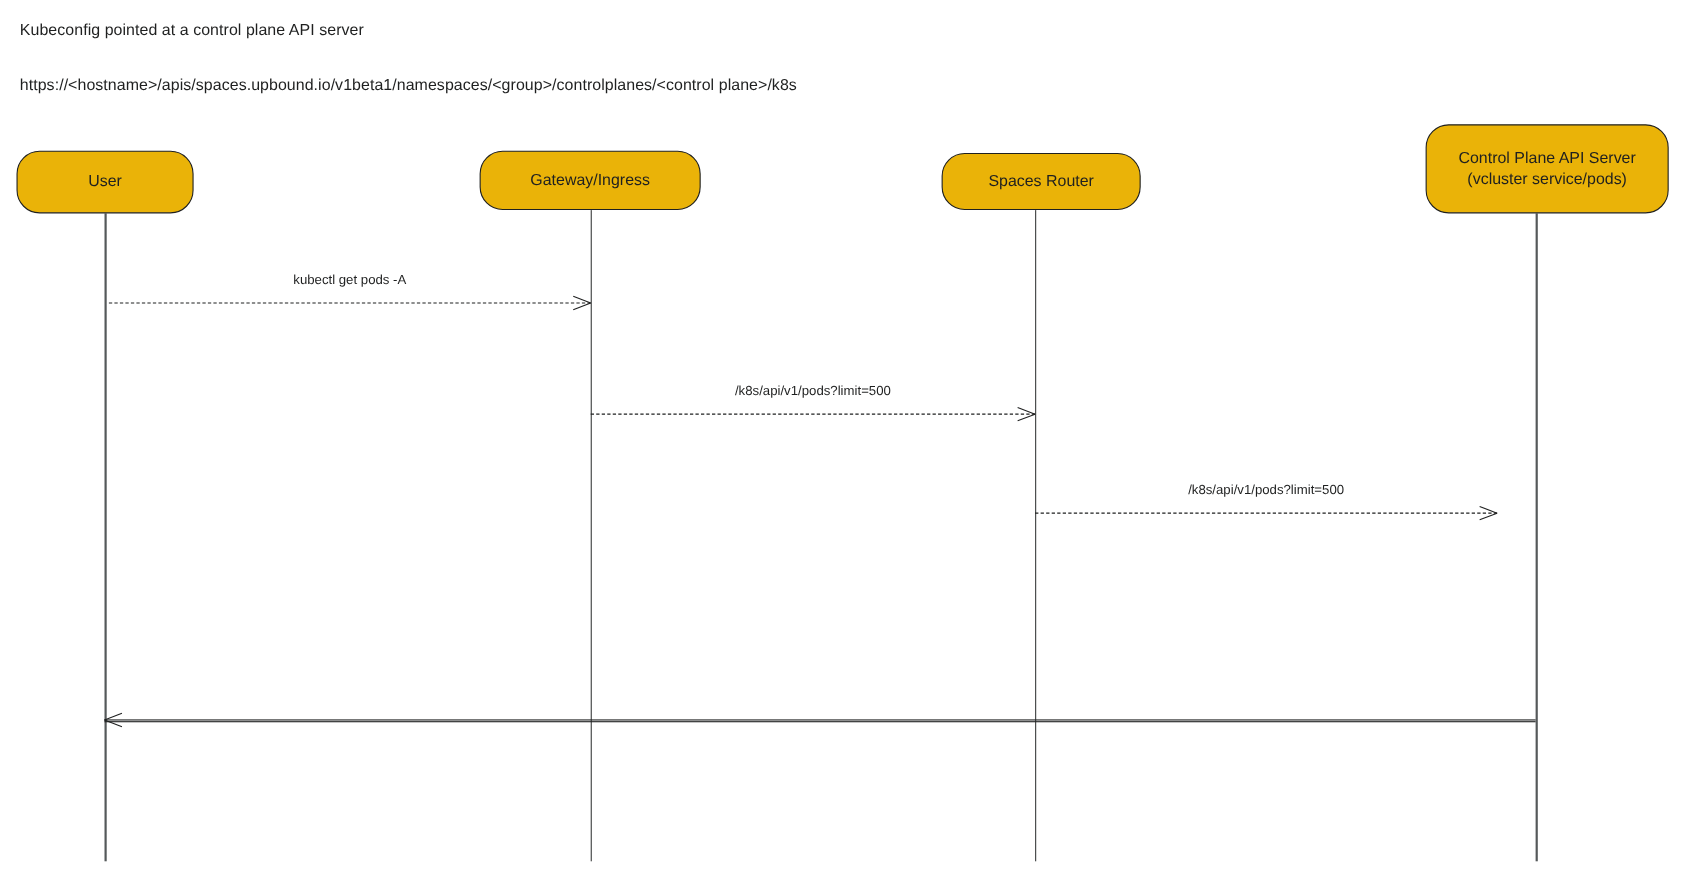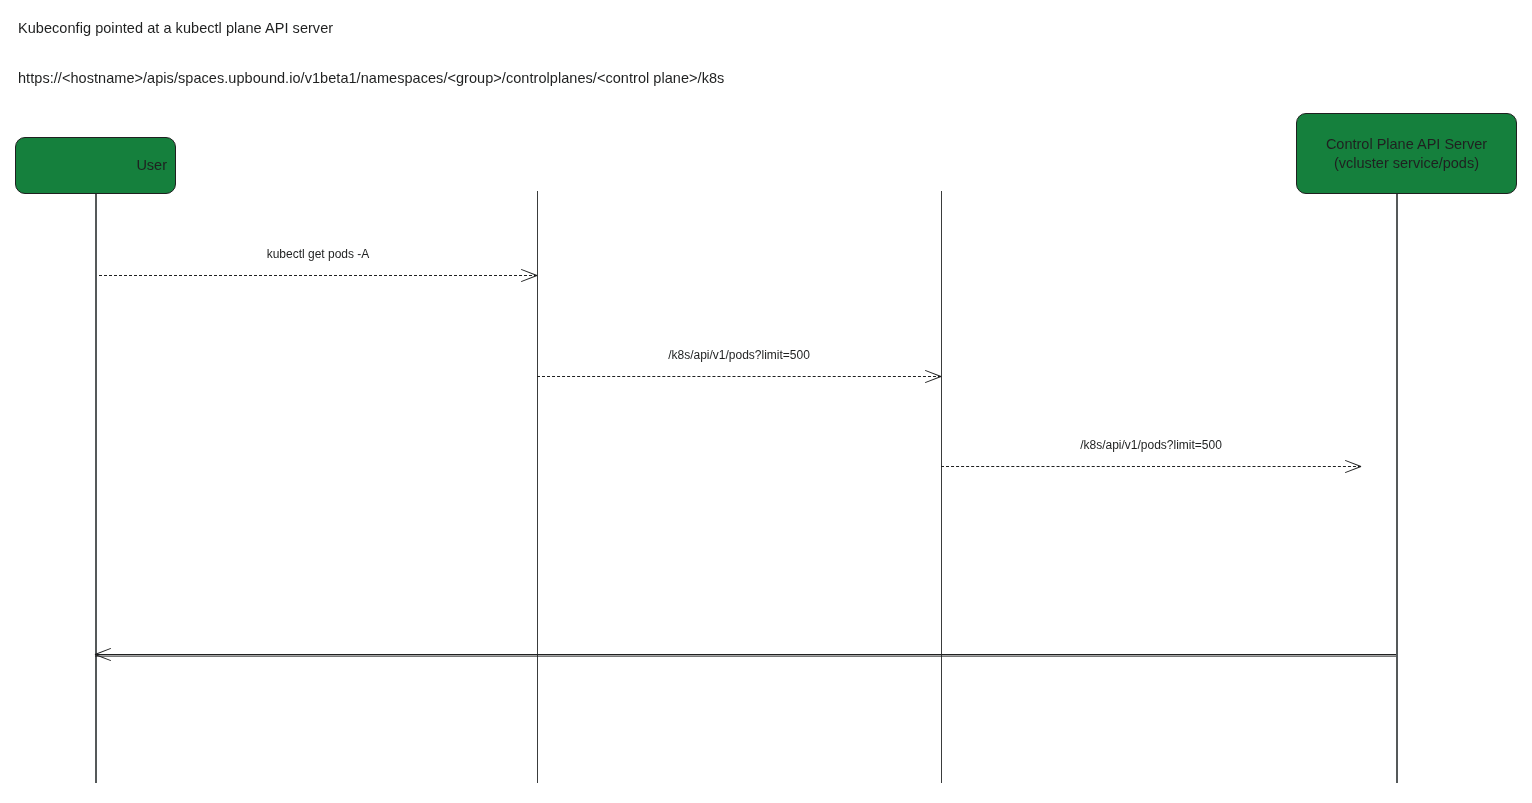--- a/index.html
+++ b/index.html
@@ -34,22 +34,22 @@
   #diagram {
     position: absolute;
     inset: 0;
   }
 
   
   .participant {
     position: absolute;
     box-sizing: border-box;
     border: 1.3px solid #1f2020;
-    border-radius: 10px;
-    background: #15803d;
+    border-radius: 21px;
+    background: #eab308;
     display: flex;
     align-items: center;
     justify-content: center;
     text-align: center;
     z-index: 4;
   }
   .participant .plabel {
     font-size: 14.5px;
     line-height: 19px;
     color: #1f2020;
@@ -112,29 +112,35 @@
   .head.right { right: 0; }
   .head.right i.up   { right: 0; transform-origin: 100% 50%; transform: rotate(-21deg); }
   .head.right i.down { right: 0; transform-origin: 100% 50%; transform: rotate(21deg); }
   .head.left { left: 0; }
   .head.left i.up   { left: 0; transform-origin: 0% 50%; transform: rotate(21deg); }
   .head.left i.down { left: 0; transform-origin: 0% 50%; transform: rotate(-21deg); }
 </style>
 </head>
 <body>
 
-<div class="note" id="note-title">Kubeconfig pointed at a kubectl plane API server</div>
+<div class="note" id="note-title">Kubeconfig pointed at a control plane API server</div>
 <div class="note" id="note-url">https://&lt;hostname&gt;/apis/spaces.upbound.io/v1beta1/namespaces/&lt;group&gt;/controlplanes/&lt;control plane&gt;/k8s</div>
 
 <div id="diagram">
-    <div class="participant" style="left: 15px; top: 137px; width: 161px; height: 57px; justify-content: flex-end;">
+    <div class="participant" style="left: 15px; top: 137px; width: 161px; height: 57px;">
       <div class="plabel">User</div>
     </div>
     <div class="lifeline thick" style="left: 95px; top: 194px; height: 589px;"></div>
+    <div class="participant" style="left: 436px; top: 137px; width: 201px; height: 54px;">
+      <div class="plabel">Gateway/Ingress</div>
+    </div>
     <div class="lifeline" style="left: 537px; top: 191px; height: 592px;"></div>
+    <div class="participant" style="left: 856px; top: 139px; width: 181px; height: 52px;">
+      <div class="plabel">Spaces Router</div>
+    </div>
     <div class="lifeline" style="left: 941px; top: 191px; height: 592px;"></div>
     <div class="participant" style="left: 1296px; top: 113px; width: 221px; height: 81px;">
       <div class="plabel">Control Plane API Server
 (vcluster service/pods)</div>
     </div>
     <div class="lifeline thick" style="left: 1396px; top: 194px; height: 589px;"></div>
     <div class="msg" style="left: 99px; width: 438px; top: 275px;">
       <div class="line"></div>
       <div class="head right">
         <i class="up"></i>

